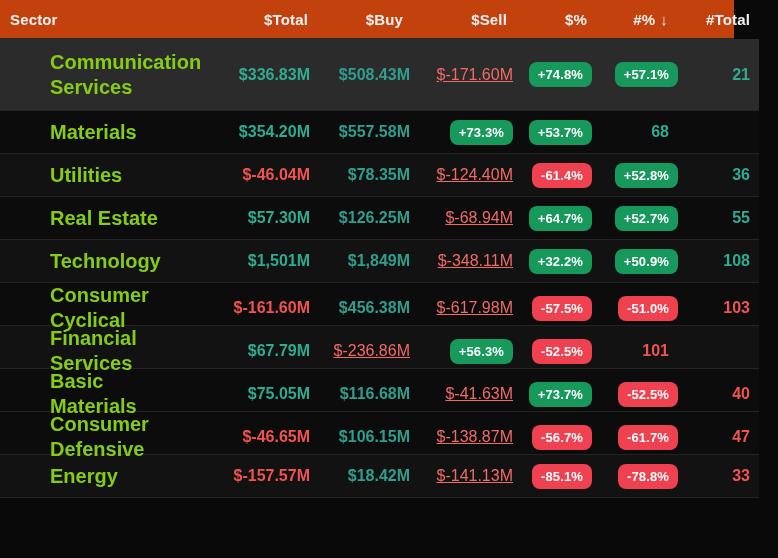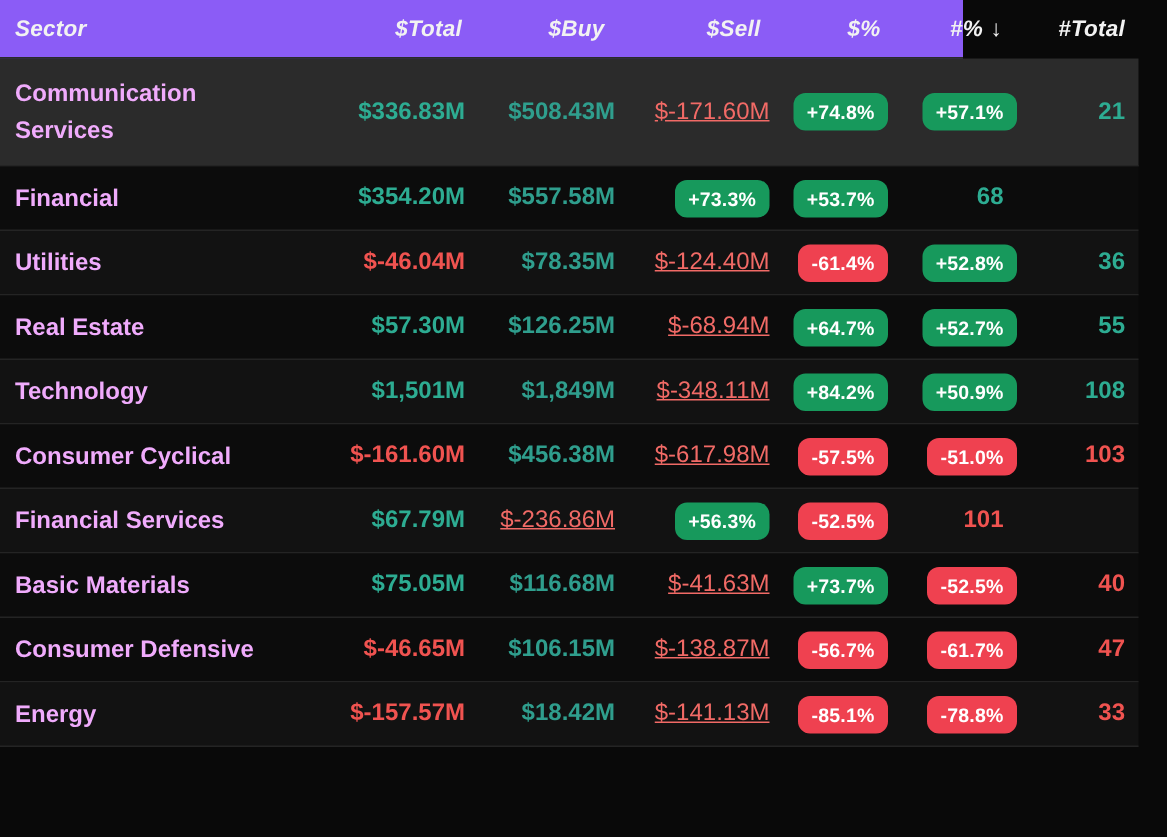--- a/index.html
+++ b/index.html
@@ -15,26 +15,25 @@
   
   .grid {
     display: grid;
     grid-template-columns: 205px 105px 100px 103px 79px 86px 81px;
     width: 759px;
     box-sizing: border-box;
   }
 
   
   .thead {
-    background: #8b5cf6;
+    background: #c2410c;
     border-bottom: 1px solid #2a2a2a;
     height: 39px;
     box-sizing: border-box;
-    width: 642px;
-    font-style: italic;
+    width: 734px;
   }
   .thead .grid { height: 100%; }
   .hcell {
     display: flex; align-items: center;
     color: #f2f2f2; font-size: 15px; font-weight: 700;
     letter-spacing: .01em;
     cursor: pointer;
   }
   .hcell.sector { justify-content: flex-start; padding-left: 10px; }
   .hcell.num { justify-content: flex-end; }
@@ -57,23 +56,23 @@
   .row.alt { background: #121212; }
   .row.highlighted { background: var(--row-highlight, #2b2b2b); height: 72px; }
   .cell {
     display: flex; align-items: center; justify-content: flex-end;
     font-size: 16px; color: #d8d8d8;
     min-width: 0;
   }
   .cell.sector {
     justify-content: flex-start;
     padding-left: 10px; padding-right: 20px;
-    color: #f0abfc; font-weight: 700; font-size: 16px;
+    color: #84cc16; font-weight: 700; font-size: 20px;
     line-height: 25px;
-    white-space: normal; word-break: normal;
+    white-space: normal; word-break: normal; margin-left: 40px;
   }
   .cell.c-ntot { padding-right: 9px; }
 
   .val-pos { color: var(--positive-text, #2dac92); font-weight: 700; }
   .val-neg { color: var(--negative-text, #f05350); font-weight: 700; }
   .val-buy { color: var(--buy-text, #2f9e8d); font-weight: 700; }
   .val-sell { color: var(--sell-text, #f16a66); font-weight: 400; text-decoration: underline; }
 
   .badge {
     display: inline-block;
@@ -115,21 +114,21 @@
     <div class="cell c-sell val-sell">$-171.60M</div>
     <div class="cell c-dpct">
       <span class="badge pos">+74.8%</span>
     </div>
     <div class="cell c-npct">
       <span class="badge pos">+57.1%</span>
     </div>
     <div class="cell c-ntot val-pos">21</div>
   </div>
       <div class="row grid">
-    <div class="cell sector">Financial</div>
+    <div class="cell sector">Materials</div>
     <div class="cell c-total val-pos">$354.20M</div>
     <div class="cell c-buy val-buy">$557.58M</div>
     <div class="cell c-dpct">
       <span class="badge pos">+73.3%</span>
     </div>
     <div class="cell c-npct">
       <span class="badge pos">+53.7%</span>
     </div>
     <div class="cell c-ntot val-pos">68</div>
   </div>
@@ -158,21 +157,21 @@
       <span class="badge pos">+52.7%</span>
     </div>
     <div class="cell c-ntot val-pos">55</div>
   </div>
       <div class="row grid alt">
     <div class="cell sector">Technology</div>
     <div class="cell c-total val-pos">$1,501M</div>
     <div class="cell c-buy val-buy">$1,849M</div>
     <div class="cell c-sell val-sell">$-348.11M</div>
     <div class="cell c-dpct">
-      <span class="badge pos">+84.2%</span>
+      <span class="badge pos">+32.2%</span>
     </div>
     <div class="cell c-npct">
       <span class="badge pos">+50.9%</span>
     </div>
     <div class="cell c-ntot val-pos">108</div>
   </div>
       <div class="row grid">
     <div class="cell sector">Consumer Cyclical</div>
     <div class="cell c-total val-neg">$-161.60M</div>
     <div class="cell c-buy val-buy">$456.38M</div>

